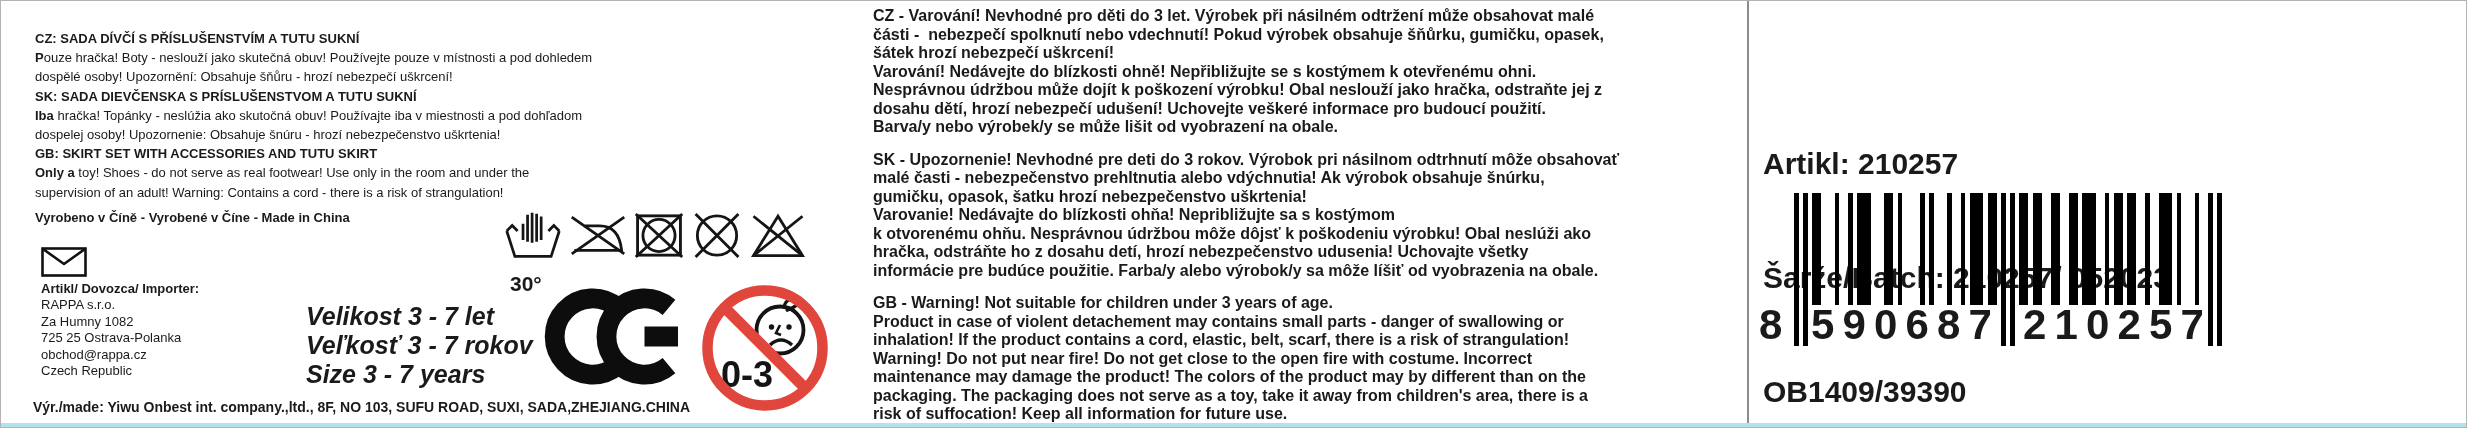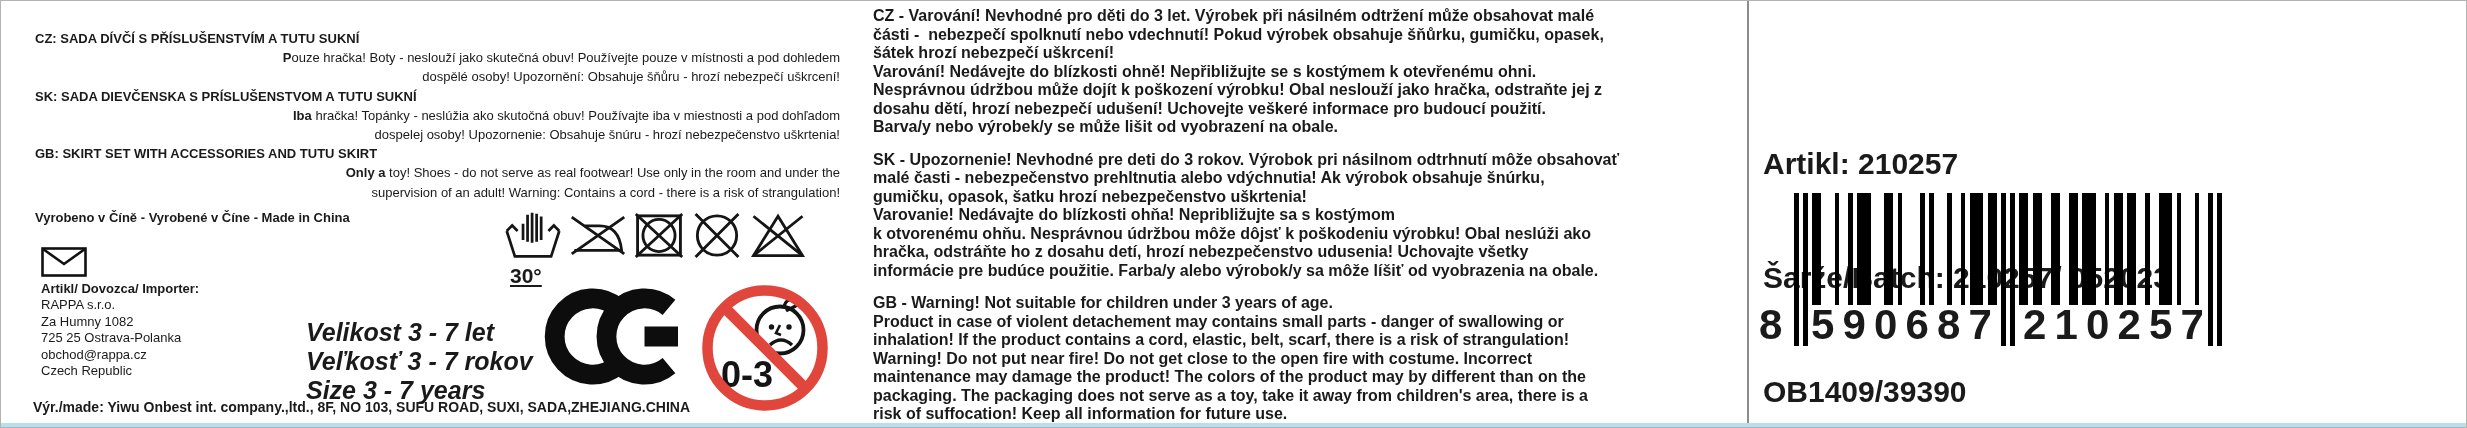--- a/index.html
+++ b/index.html
@@ -5,33 +5,33 @@
   html,body{margin:0;padding:0;background:#fff;}
   .label{
     position:relative; width:2467px; height:428px; overflow:hidden;
     background:#fff; color:#1a1a1a; box-sizing:border-box;
     border:1px solid #b3b3b3;
     font-family:"Liberation Sans", sans-serif;
   }
   
   .left-col{position:absolute; left:34px; top:28px; width:805px; font-size:13px; line-height:19.2px;}
   .left-col .t{font-weight:bold; white-space:pre;}
-  .left-col .p{white-space:pre;text-align:right;}
+  .left-col .p{white-space:pre;}
   .made{font-weight:bold; margin-top:6px; white-space:pre;}
   
   .importer{position:absolute; left:40px; top:246px; font-size:13px; line-height:16.4px;}
   .importer svg{display:block; margin-bottom:4px;}
   .imp-head{font-weight:bold;}
   .imp-lines{white-space:pre;}
   
   .care{position:absolute; left:503px; top:211px; display:flex; align-items:flex-start;}
   .care .sym{margin-right:8px; text-align:center;}
-  .temp{font-weight:bold; font-size:21px; margin-top:1px; text-align:left; padding-left:6px;text-decoration:underline;}
-  
-  .size{position:absolute; left:305px; top:301px; font-size:25px; line-height:29px; font-weight:bold; font-style:italic;margin-top:16px;}
+  .temp{font-weight:bold; font-size:21px; margin-top:9px; text-align:left; padding-left:6px;}
+  
+  .size{position:absolute; left:305px; top:301px; font-size:25px; line-height:29px; font-weight:bold; font-style:italic;}
   
   .ce{position:absolute; left:543px; top:286px;}
   .age{position:absolute; left:700px; top:283px;}
   
   .factory{position:absolute; left:32px; top:398px; font-size:14px; font-weight:bold; white-space:pre;}
   
   .mid-col{position:absolute; left:872px; top:6px; width:870px; font-size:16px; font-weight:bold; line-height:18.5px;}
   .mid-col .para{white-space:pre; margin:0 0 14px 0;}
   
   .divider{position:absolute; left:1746px; top:0; width:2px; height:428px; background:#8c8c8c;}

